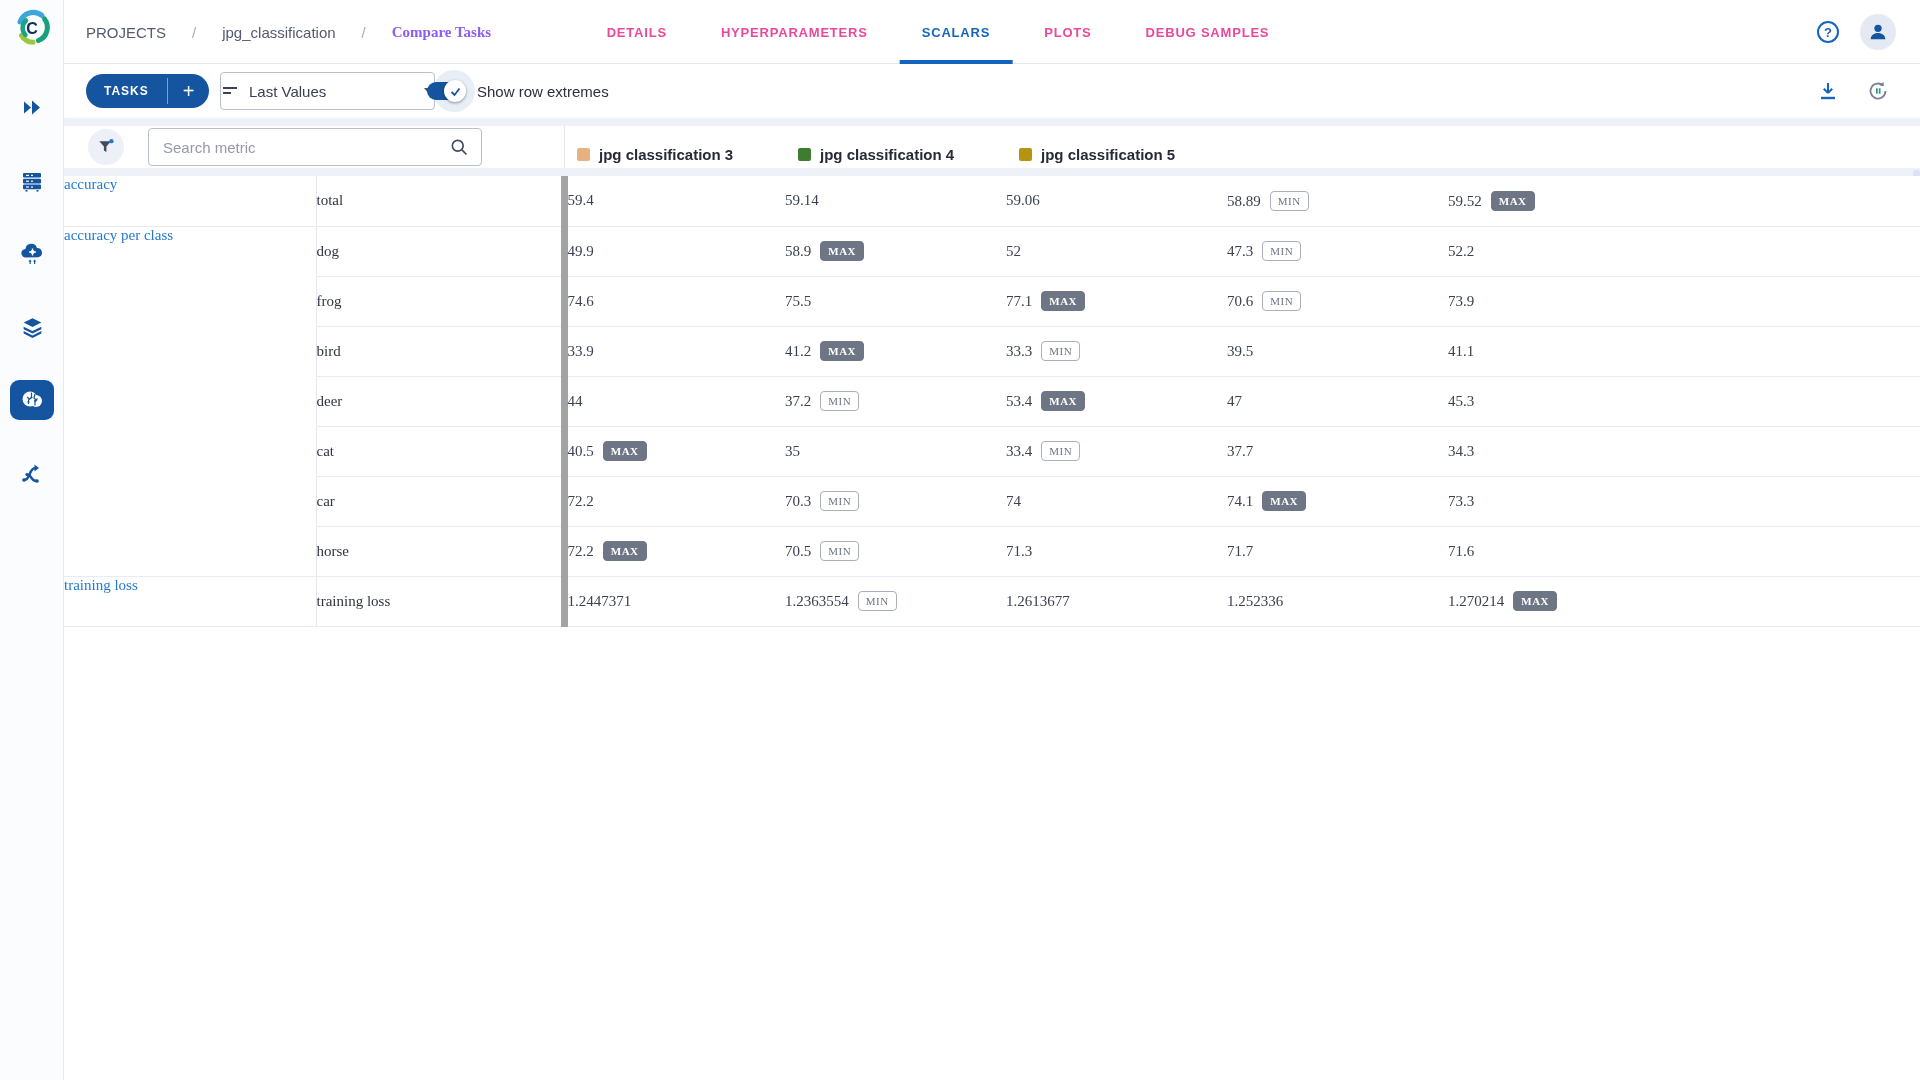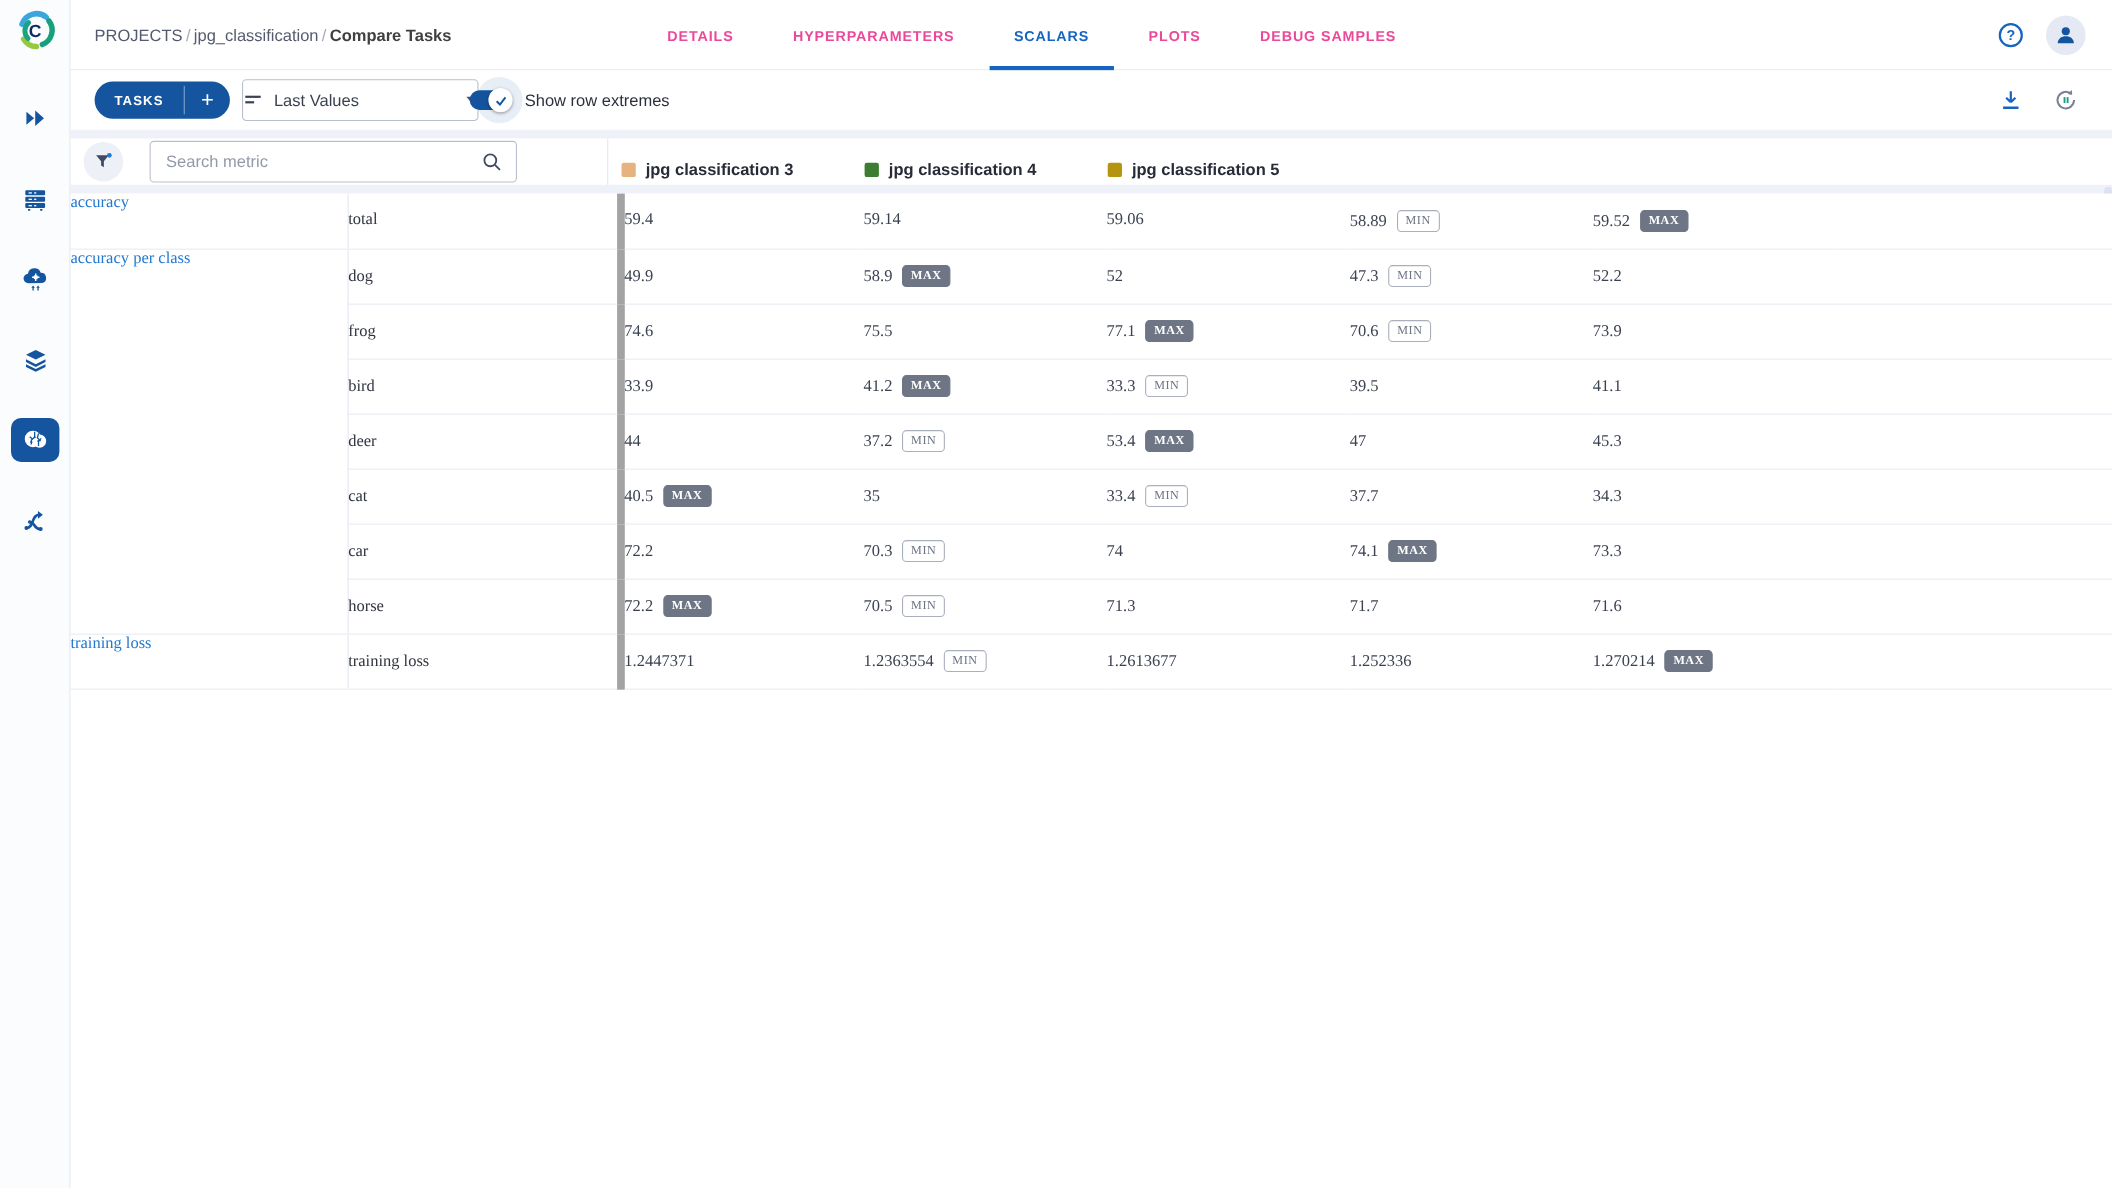--- a/index.html
+++ b/index.html
@@ -13,24 +13,24 @@
   .side-nav{position:absolute;left:0;top:88px;width:64px;display:flex;flex-direction:column;
             align-items:center;gap:33px;}
   .side-item{width:44px;height:40px;display:flex;align-items:center;justify-content:center;cursor:pointer;}
   .side-item svg{display:block;}
   .side-item.active{background:#15549e;border-radius:9px;}
 
   
   .topbar{position:absolute;left:64px;top:0;right:0;height:64px;background:#fff;
           border-bottom:1px solid #e4e6ef;box-sizing:border-box;}
   .breadcrumb{position:absolute;left:22px;top:0;height:64px;display:flex;align-items:center;
-              font-size:15px;color:#555b6e;gap:3px;}
+              font-size:15px;color:#555b6e;gap:26px;}
   .crumb{cursor:pointer;}
   .crumb-sep{color:#a6abb9;}
-  .crumb.current{color:#404040;font-weight:700;}
+  .crumb.current{color:#8b5cf6;font-weight:700;font-family:Liberation Serif, serif;}
   .tabs{position:absolute;left:50%;transform:translateX(-54px) translateX(-50%);top:0;height:64px;
         display:flex;align-items:stretch;gap:10px;}
   .tab{display:flex;align-items:center;padding:0 22px;font-size:13px;letter-spacing:.8px;
        font-weight:600;color:#ec4899;cursor:pointer;border-bottom:4px solid transparent;
        box-sizing:border-box;padding-top:4px;}
   .tab.active{color:#1565c0;border-bottom-color:#1565c0;}
   .topbar-right{position:absolute;right:24px;top:0;height:64px;display:flex;align-items:center;gap:20px;}
   .help-btn{width:24px;height:24px;cursor:pointer;}
   .avatar{width:36px;height:36px;border-radius:50%;background:#e5e9f4;display:flex;
           align-items:center;justify-content:center;cursor:pointer;}
@@ -60,21 +60,21 @@
   .tool-icon{width:24px;height:24px;cursor:pointer;}
 
   
   .band{position:absolute;left:64px;right:0;background:#eef1f8;}
   .band1{top:118px;height:8px;}
   .band2{top:168px;height:8px;}
   .scroll-strip{position:absolute;right:0;top:170px;width:7px;height:455px;background:#dbe2f4;
                 border-radius:3px;cursor:pointer;}
 
   
-  .tablehead{position:absolute;left:52px;top:126px;right:0;height:56px;background:#fff;}
+  .tablehead{position:absolute;left:64px;top:126px;right:0;height:56px;background:#fff;}
   .filter-btn{position:absolute;left:24px;top:3px;width:36px;height:36px;border-radius:50%;
               background:#eef0f7;display:flex;align-items:center;justify-content:center;cursor:pointer;}
   .search-box{position:absolute;left:84px;top:2px;width:334px;height:38px;border:1px solid #b9bfcc;
               border-radius:4px;box-sizing:border-box;display:flex;align-items:center;background:#fff;}
   .search-box input{flex:1;border:none;outline:none;background:transparent;padding:0 8px 0 14px;
                     font-size:15px;font-family:"Liberation Sans",sans-serif;color:#3a4150;}
   .search-box input::placeholder{color:#9299a8;}
   .search-box .mag{margin-right:12px;flex:none;}
   .head-cols{position:absolute;left:500px;top:0;bottom:0;right:0;display:flex;
              border-left:1px solid #e4e7f0;}

